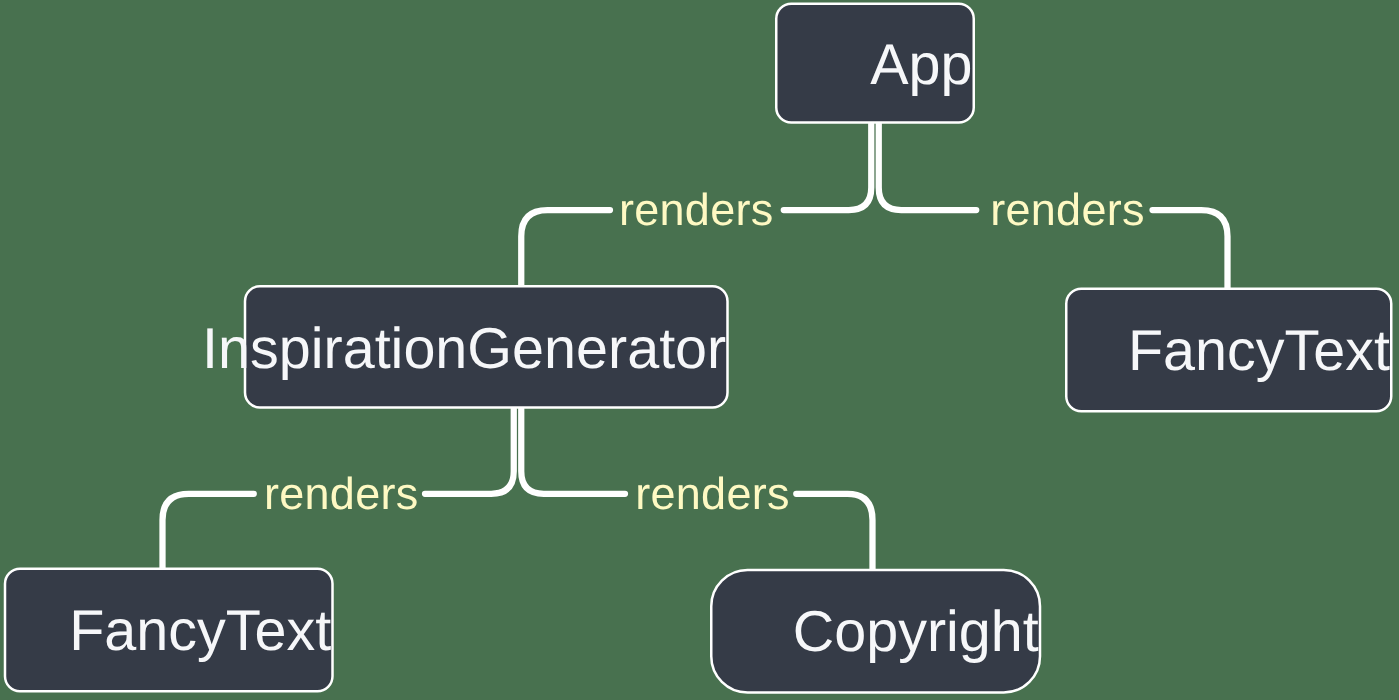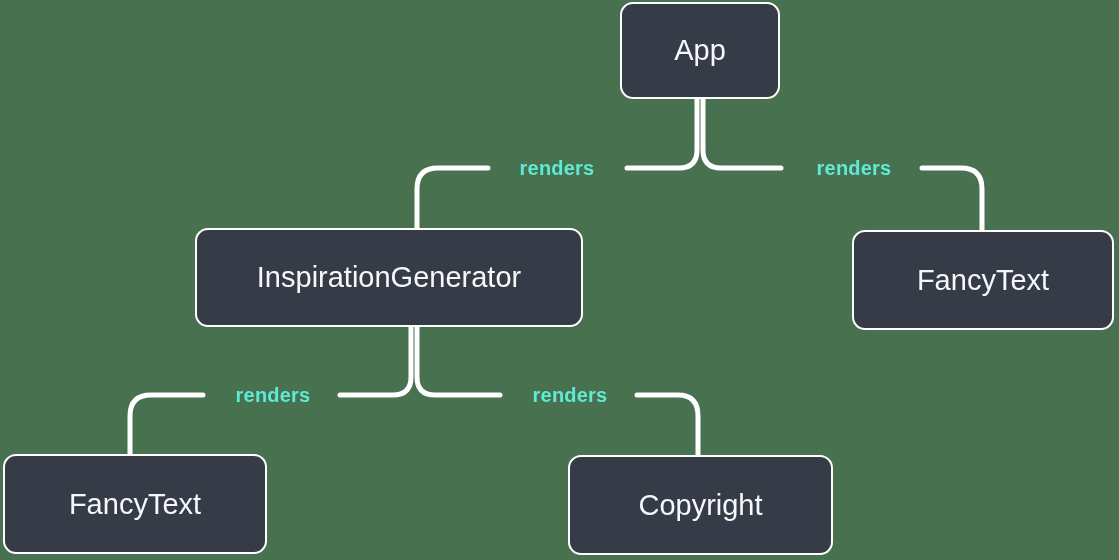--- a/index.html
+++ b/index.html
@@ -28,41 +28,41 @@
     stroke-linecap: round;
   }
   .node {
     position: absolute;
     box-sizing: border-box;
     background: #353B47;
     border: 2.5px solid #FFFFFF;
     border-radius: 13px;
     display: flex;
     align-items: center;
-    justify-content: center;
+    justify-content: flex-end;
     color: #F6F7F9;
-    font-size: 29px;
+    font-size: 46px;
     font-weight: 400;
     white-space: nowrap;
   }
   .edge-label {
     position: absolute;
     transform: translate(-50%, -50%);
-    color: #5eead4;
-    font-size: 20px;
-    font-weight: 700;
+    color: #fef9c3;
+    font-size: 36px;
+    font-weight: 400;
     letter-spacing: 0.2px;
     white-space: nowrap;
   }
   
   .node-app               { left: 620px; top: 2px;   width: 160px; height: 97px;  }
   .node-inspiration       { left: 195px; top: 228px; width: 388px; height: 99px;  }
   .node-fancy-text-right  { left: 852px; top: 230px; width: 262px; height: 100px; }
   .node-fancy-text-left   { left: 3px;   top: 454px; width: 264px; height: 100px; }
-  .node-copyright         { left: 568px; top: 455px; width: 265px; height: 100px; }
+  .node-copyright         { left: 568px; top: 455px; width: 265px; height: 100px; border-radius: 30px; }
   
   .edge-label-top-left     { left: 557px; top: 168px; }
   .edge-label-top-right    { left: 854px; top: 168px; }
   .edge-label-bottom-left  { left: 273px; top: 395px; }
   .edge-label-bottom-right { left: 570px; top: 395px; }
 </style>
 </head>
 <body>
 
 <div class="stage">

